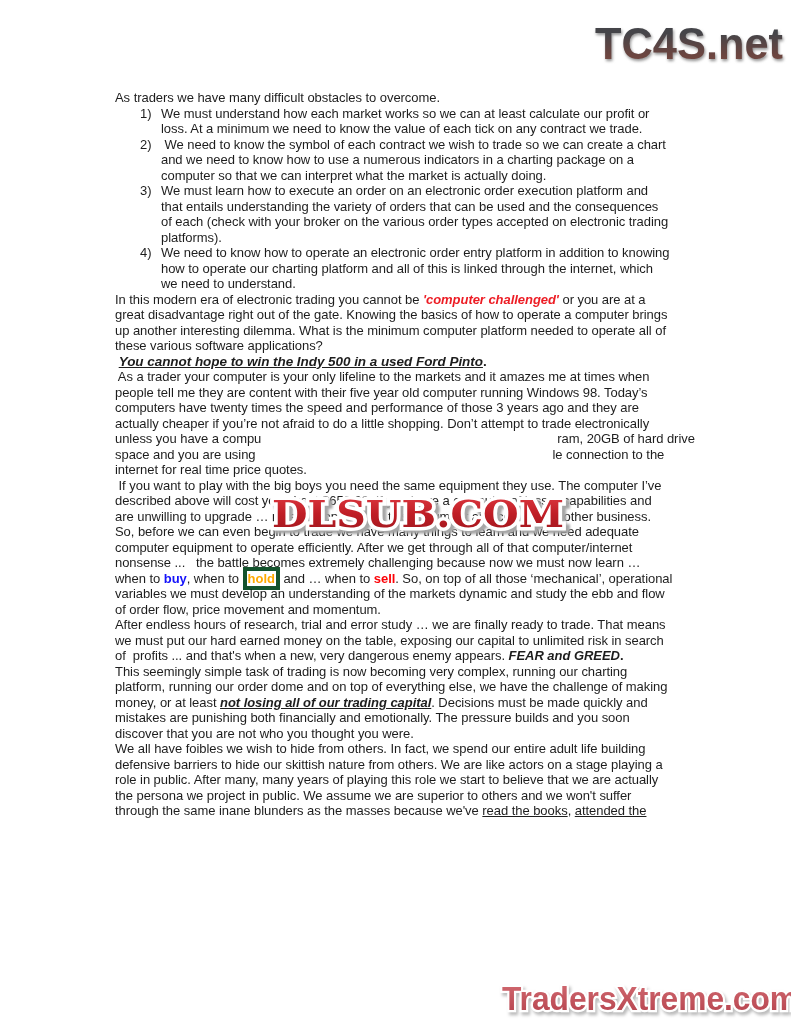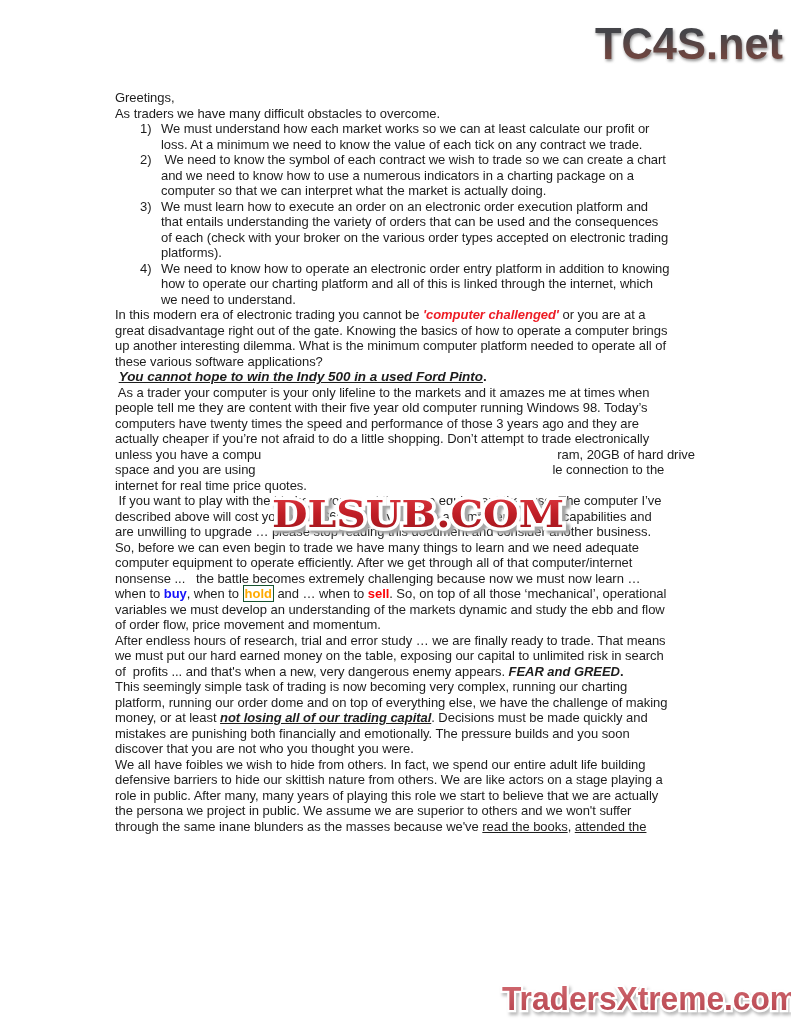--- a/index.html
+++ b/index.html
@@ -24,21 +24,21 @@
   [data-name="paragraph-so-before"]{margin-top:14.5px;}
   [data-name="paragraph-after-endless"]{margin-top:10.5px;}
   [data-name="paragraph-seemingly-simple"]{margin-top:11px;}
   [data-name="paragraph-foibles"]{margin-top:11.5px;}
   
   .s-ci{color:#ed1c24;font-weight:bold;font-style:italic;}
   .s-biu{font-weight:bold;font-style:italic;text-decoration:underline;}
   .s-b{font-weight:bold;}
   .s-bi{font-weight:bold;font-style:italic;}
   .s-buy{color:#1512fa;font-weight:bold;}
-  .s-hold{color:#ffaa00;font-weight:bold;border:1px solid #14532d;padding:0 1px;}
+  .s-hold{color:#ffaa00;font-weight:bold;border:4px solid #14532d;padding:0 1px;}
   .s-sell{color:#fc0207;font-weight:bold;}
   .s-u{text-decoration:underline;}
   .gap{display:inline-block;}
   
   .logo-tc4s{position:absolute;left:591px;top:1px;filter:drop-shadow(1px 2px 1.5px rgba(110,110,110,0.75));margin-top:16px;}
   .wm-dlsub{position:absolute;left:260px;top:487px;filter:drop-shadow(4px 3px 1px #a6a6a6);}
   .logo-tx{position:absolute;left:492px;top:975px;filter:drop-shadow(2px 3px 1.5px #bdbdbd);}
   svg text{font-family:"Liberation Sans",sans-serif;}
   .wm-dlsub svg text{font-family:"DejaVu Serif",serif;}
 </style>
@@ -52,21 +52,20 @@
         <stop offset="0.30" stop-color="#454549"></stop>
         <stop offset="0.72" stop-color="#6b4540"></stop>
         <stop offset="1" stop-color="#7d4b42"></stop>
       </linearGradient>
     </defs>
     <text x="98" y="42" text-anchor="middle" font-size="45" font-weight="bold" textLength="188" lengthAdjust="spacingAndGlyphs" fill="url(#gTC)" data-name="tc4s-logo-text">TC4S.net</text>
   </svg>
 </div>
 
 <div class="content" data-name="document-body">
-  <p data-name="paragraph-greeting"><span data-name="text-segment">Greetings,</span></p>
   <p data-name="paragraph-intro"><span data-name="text-segment">As traders we have many difficult obstacles to overcome.</span></p>
 
   <div class="li" data-name="list-item-1">
     <span class="num" data-name="list-item-number">1)</span>
     <span class="litext" data-name="list-item-text"><span data-name="text-segment">We must understand how each market works so we can at least calculate our profit or</span>
 <span data-name="text-segment">loss. At a minimum we need to know the value of each tick on any contract we trade.</span></span>
   </div>
   <div class="li" data-name="list-item-2">
     <span class="num" data-name="list-item-number">2)</span>
     <span class="litext" data-name="list-item-text"><span data-name="text-segment"> We need to know the symbol of each contract we wish to trade so we can create a chart</span>

